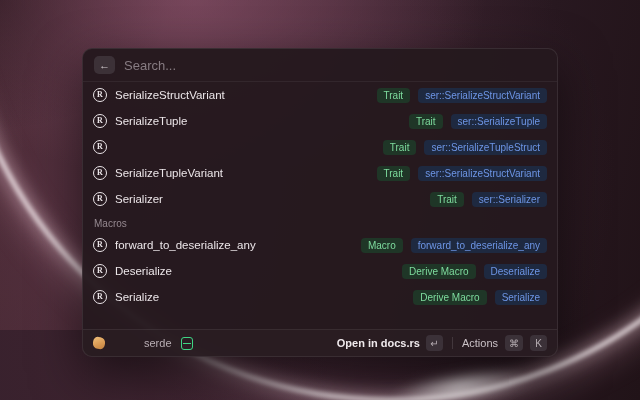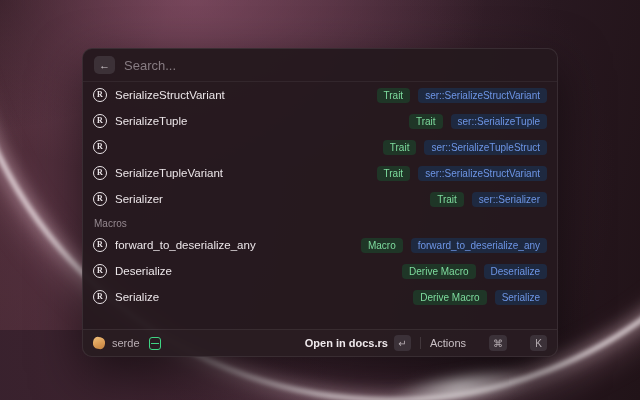--- a/index.html
+++ b/index.html
@@ -90,39 +90,39 @@
   .footer {
     flex: 0 0 27px; height: 27px; display: flex; align-items: center; gap: 7px;
     padding: 0 10px; border-top: 1px solid rgba(255,255,255,0.07);
     background: rgba(255,255,255,0.015);
   }
   .crate-icon {
     width: 12px; height: 12px; border-radius: 40% 45% 40% 45%;
     background: linear-gradient(150deg, #edbb76 10%, #d99a54 55%, #c07f3e 100%);
     transform: rotate(8deg); flex: 0 0 auto;
   }
-  .crate-name { font-size: 11px; color: #b9aeb4; }
+  .crate-name { font-size: 11px; color: #b9aeb4; margin-left: 32px; }
   .docs-icon {
     width: 12px; height: 13px; border: 1.4px solid #3fd584; border-radius: 3px;
     position: relative; flex: 0 0 auto; margin-left: 2px;
   }
   .docs-icon::after {
     content: ""; position: absolute; left: 1px; right: 1px; top: 5px;
     height: 1.4px; background: #3fd584;
   }
   .footer .spacer { flex: 1; }
   .primary-action { display: flex; align-items: center; gap: 6px; cursor: pointer; }
   .primary-label { font-size: 11px; font-weight: bold; color: #efe9ec; margin-left: 32px; }
   .key-badge {
     min-width: 17px; height: 16px; padding: 0 4px; border-radius: 4px;
     background: #3b3138; color: #b6adb2; font-size: 10px;
     display: flex; align-items: center; justify-content: center;
   }
   .footer-divider { width: 1px; height: 12px; background: rgba(255,255,255,0.12); margin: 0 2px; }
-  .actions-btn { display: flex; align-items: center; gap: 23px; cursor: pointer; }
+  .actions-btn { display: flex; align-items: center; gap: 7px; cursor: pointer; }
   .actions-label { font-size: 11px; color: #cac1c6; }
 </style>
 </head>
 <body>
 
 <div class="wallpaper"></div>
 <div class="ring-glow"></div>
 <div class="ring-mid"></div>
 <div class="ring-core"></div>
 <div class="arc-highlight"></div>

